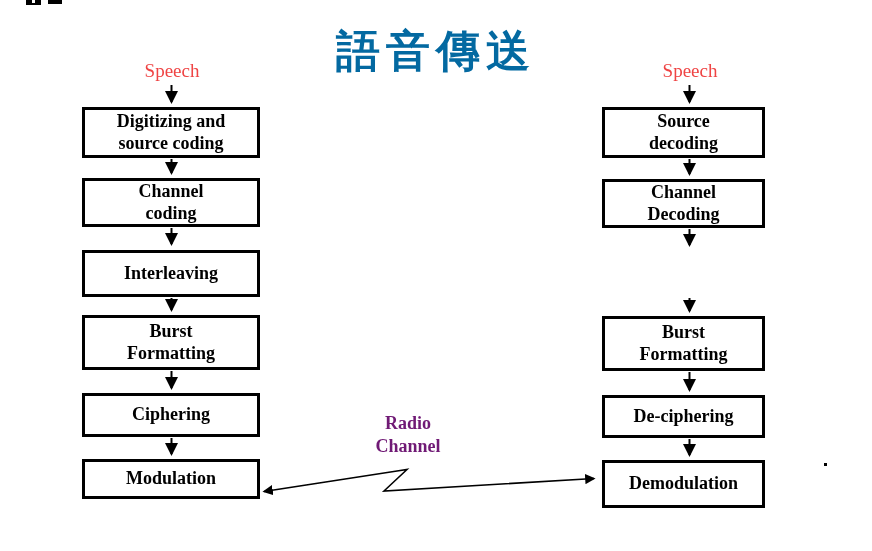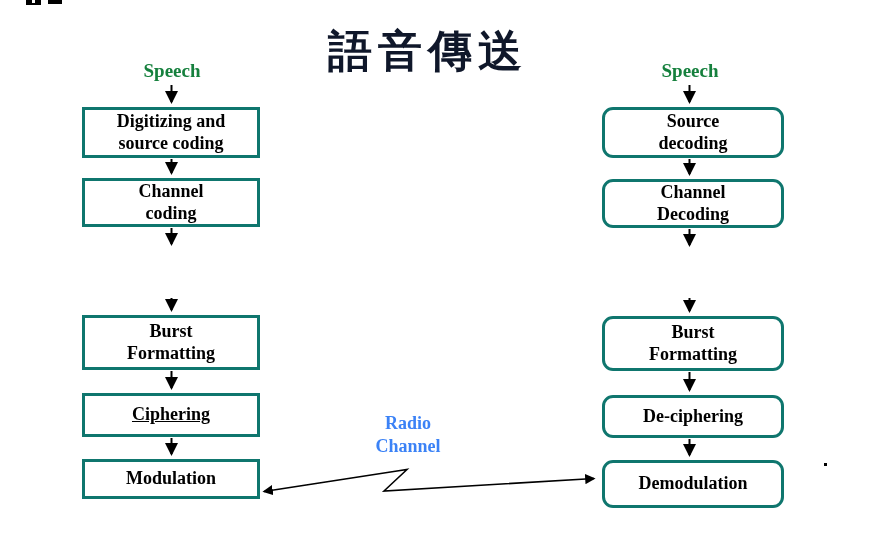--- a/index.html
+++ b/index.html
@@ -8,61 +8,61 @@
     background:#ffffff;
   }
   #canvas{
     position:relative;
     width:872px;height:551px;
     background:#ffffff;
     overflow:hidden;
   }
   .title{
     position:absolute;
-    left:292px;top:22px;width:272px;
+    left:300px;top:22px;width:272px;
     text-align:center;
     font-size:44px;
     font-weight:bold;
     letter-spacing:6px;
-    color:#0f172a;
+    color:#0369a1;
     white-space:nowrap;
   }
   .speech-label{
     position:absolute;
     width:120px;
     text-align:center;
     font-size:19px;
-    font-weight:bold;
-    color:#15803d;
+    font-weight:normal;
+    color:#ef4444;
   }
   .box{
     position:absolute;
     box-sizing:border-box;
-    border:3px solid #0f766e;
+    border:3px solid #000000;
     background:#fff;
     display:flex;
     align-items:center;
     justify-content:center;
     text-align:center;
     font-size:18px;
     font-weight:bold;
     line-height:1.22;
     color:#000;
     white-space:pre-line;
   }
   .col-left{left:82px;width:178px;}
-  .col-right{left:602px;width:182px;border-radius:11px;}
+  .col-right{left:602px;width:163px;}
   .radio-label{
     position:absolute;
     left:348px;top:412px;width:120px;
     text-align:center;
     font-size:18px;
     font-weight:bold;
     line-height:1.25;
-    color:#3b82f6;
+    color:#701a75;
     white-space:pre-line;
   }
   svg.overlay{
     position:absolute;left:0;top:0;
   }
   .artifact{position:absolute;background:#000;}
 </style>
 </head>
 <body>
 
@@ -76,23 +76,24 @@
 
   <div class="title">語音傳送</div>
 
   <div class="speech-label" style="left:112px;top:60px;">Speech</div>
   <div class="speech-label" style="left:630px;top:60px;">Speech</div>
 
   <div class="box col-left" style="top:107px;height:51px;">Digitizing and
 source coding</div>
   <div class="box col-left" style="top:178px;height:49px;">Channel
 coding</div>
+  <div class="box col-left" style="top:250px;height:47px;">Interleaving</div>
   <div class="box col-left" style="top:315px;height:55px;">Burst
 Formatting</div>
-  <div class="box col-left" style="top:393px;height:44px;text-decoration:underline;">Ciphering</div>
+  <div class="box col-left" style="top:393px;height:44px;">Ciphering</div>
   <div class="box col-left" style="top:459px;height:40px;">Modulation</div>
 
   <div class="box col-right" style="top:107px;height:51px;">Source
 decoding</div>
   <div class="box col-right" style="top:179px;height:49px;">Channel
 Decoding</div>
   <div class="box col-right" style="top:316px;height:55px;">Burst
 Formatting</div>
   <div class="box col-right" style="top:460px;height:48px;">Demodulation</div>
   <div class="box col-right" style="top:395px;height:43px;">De-ciphering</div>

